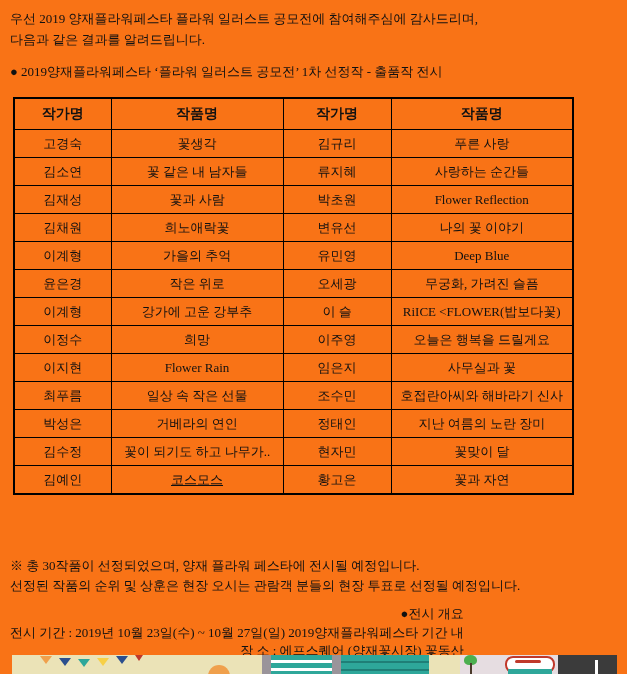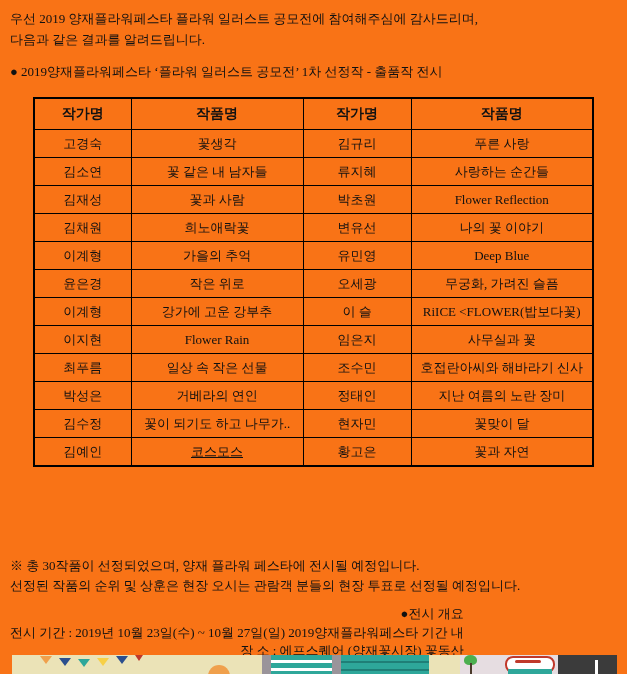--- a/index.html
+++ b/index.html
@@ -16,21 +16,20 @@
     font-family:"Liberation Serif","DejaVu Serif",serif;
     font-size:13px;
   }
   .intro{position:absolute; top:8px; left:10px; line-height:21px; white-space:nowrap;}
   .section-title{position:absolute; top:63px; left:10px; white-space:nowrap;}
 
   table.results{
     position:absolute; top:97px; left:13px;
     border-collapse:collapse; table-layout:fixed;
     border:2px solid var(--border);
-    margin-left:20px;
   }
   table.results th, table.results td{
     border:1px solid var(--border);
     text-align:center; vertical-align:middle;
     padding:0 4px; overflow:hidden; white-space:nowrap;
   }
   table.results th{height:30px; font-size:14px; font-weight:bold;}
   table.results td{height:27px; font-size:13px;}
   td.underline{text-decoration:underline;}
 
@@ -128,20 +127,26 @@
           <td>오세광</td>
           <td>무궁화, 가려진 슬픔</td>
         </tr>
         <tr>
           <td>이계형</td>
           <td>강가에 고운 강부추</td>
           <td>이 슬</td>
           <td>RiICE &lt;FLOWER(밥보다꽃)</td>
         </tr>
         <tr>
+          <td>이정수</td>
+          <td>희망</td>
+          <td>이주영</td>
+          <td>오늘은 행복을 드릴게요</td>
+        </tr>
+        <tr>
           <td>이지현</td>
           <td>Flower Rain</td>
           <td>임은지</td>
           <td>사무실과 꽃</td>
         </tr>
         <tr>
           <td>최푸름</td>
           <td>일상 속 작은 선물</td>
           <td>조수민</td>
           <td>호접란아씨와 해바라기 신사</td>

